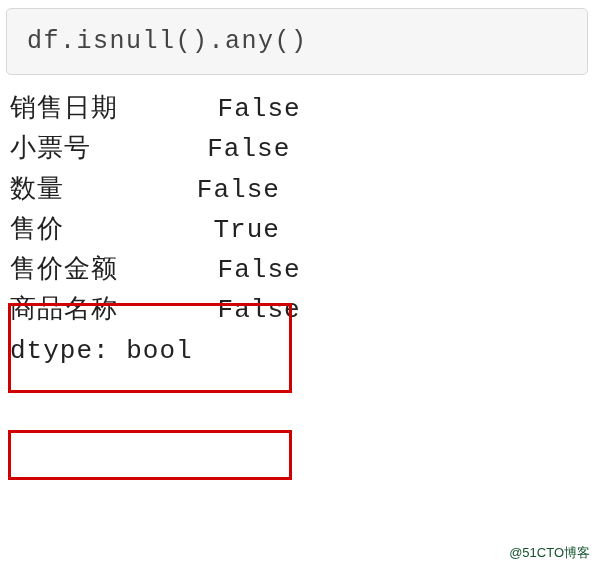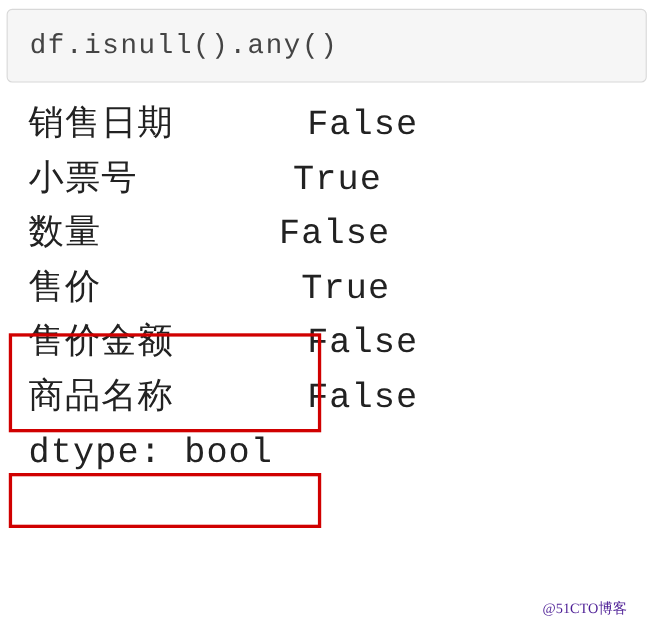--- a/index.html
+++ b/index.html
@@ -19,23 +19,23 @@
     padding: 18px 20px;
     background: #f6f6f6;
     border: 1px solid #d8d8d8;
     border-radius: 5px;
     font-size: 25px;
     color: #444;
     letter-spacing: 1.5px;
     font-family: Liberation Mono, monospace;
   }
   .out {
-    margin-left: 26px;
+    margin-left: 10px;
     line-height: 1.55;
-    font-size: 32px;
+    font-size: 26px;
     letter-spacing: 1px;
   }
   .row {
     white-space: pre;
   }
   .highlight-a {
     position: absolute;
     left: 8px;
     top: 303px;
     width: 278px;
@@ -47,38 +47,38 @@
     position: absolute;
     left: 8px;
     top: 430px;
     width: 278px;
     height: 44px;
     border: 3px solid #d00000;
     pointer-events: none;
   }
   .watermark {
     position: absolute;
-    right: 24px;
+    right: 4px;
     bottom: 10px;
-    font-family: Liberation Serif, serif;
+    font-family: Liberation Sans, sans-serif;
     font-size: 13px;
-    color: #4c1d95;
+    color: #14532d;
     letter-spacing: 0;
   }
 </style>
 </head>
 <body>
 
 <div class="code-cell">
   <span>df.isnull().any()</span>
 </div>
 
 <div class="out">
   <div class="row">销售日期      False</div>
-  <div class="row">小票号       True</div>
+  <div class="row">小票号       False</div>
   <div class="row">数量        False</div>
   <div class="row">售价         True</div>
   <div class="row">售价金额      False</div>
   <div class="row">商品名称      False</div>
   <div class="row">dtype: bool</div>
 </div>
 
 <div class="highlight-a"></div>
 <div class="highlight-b"></div>
 

